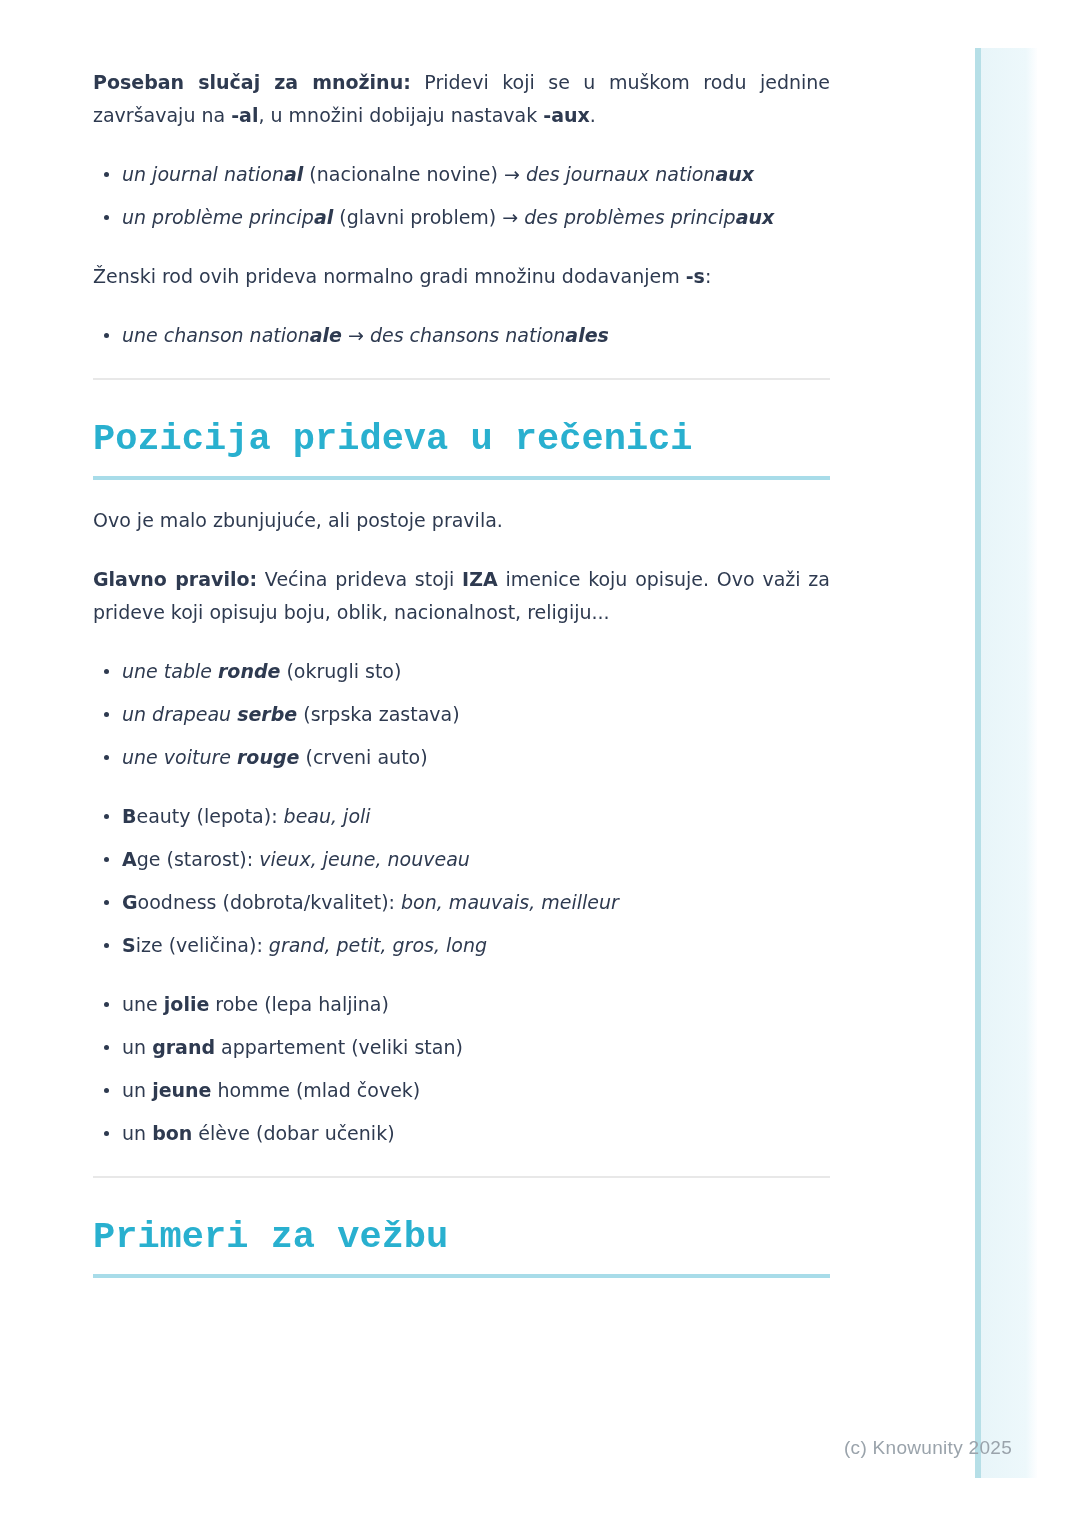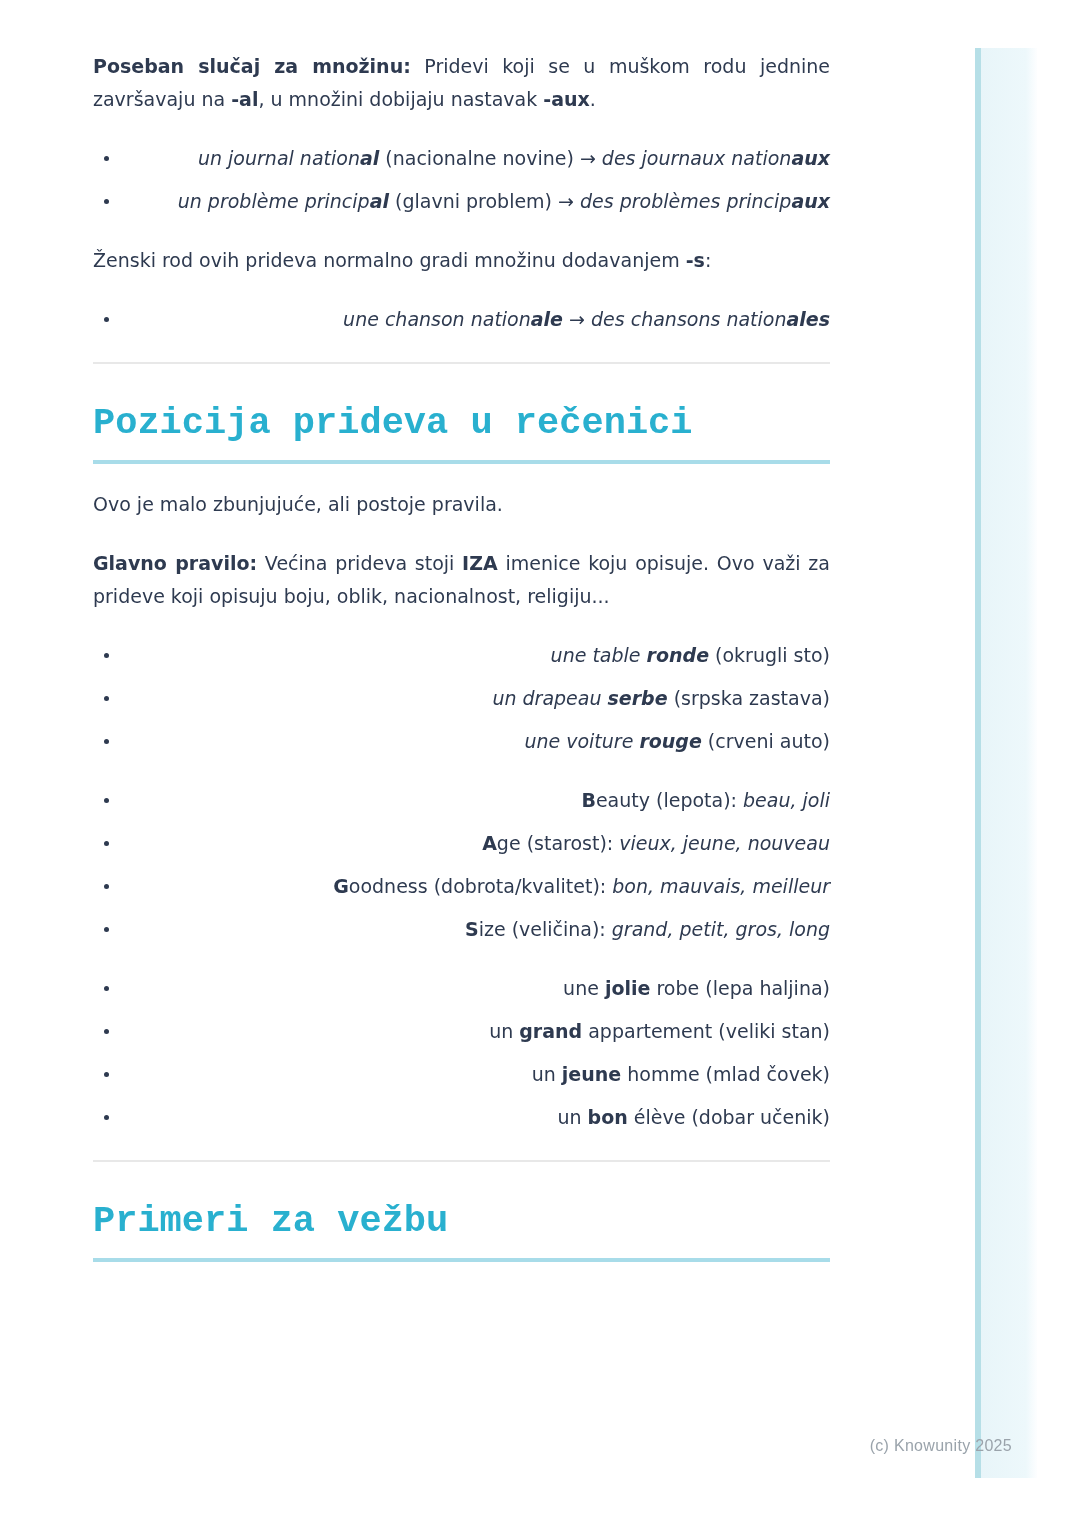--- a/index.html
+++ b/index.html
@@ -13,31 +13,31 @@
   }
   *{box-sizing:border-box;}
   html,body{margin:0;padding:0;}
   body{
     width:1080px;height:1528px;position:relative;overflow:hidden;
     background:#ffffff;
     font-family:"DejaVu Sans", sans-serif;
     color:var(--text);
   }
   .content{
-    position:absolute;left:93px;top:50px;width:737px;
+    position:absolute;left:93px;top:66px;width:737px;
   }
   .para{
     font-size:19px;line-height:33px;margin:0 0 26px;color:var(--text);
   }
   .para.justify{text-align:justify;}
   .seg{font-style:normal;font-weight:400;}
   .seg.bold{font-weight:700;}
   .seg.italic{font-style:italic;}
   ul.bullets{
-    list-style:none;margin:8px 0 26px;padding:0;text-align:right;
+    list-style:none;margin:8px 0 26px;padding:0;
   }
   ul.bullets li{
     position:relative;padding-left:29px;
     font-size:19px;line-height:33px;
   }
   ul.bullets li + li{margin-top:10px;}
   .dot{
     position:absolute;left:11px;top:14px;width:5px;height:5px;
     border-radius:50%;background:var(--text);
   }
@@ -55,21 +55,21 @@
   }
   .side-strip{
     position:absolute;top:48px;left:975px;width:62px;height:1430px;z-index:0;
     background:linear-gradient(to right,
       var(--strip-line) 0, var(--strip-line) 6px,
       var(--strip-fill) 6px, #edf8fb 82%, #fdfeff 100%);
   }
   .watermark{
     position:absolute;top:1437px;right:68px;z-index:2;
     font-family:"Liberation Sans", sans-serif;
-    font-size:16px;color:var(--muted);letter-spacing:0.3px;
+    font-size:19px;color:var(--muted);letter-spacing:0.3px;
   }
 </style>
 </head>
 <body>
 
 <div class="side-strip"></div>
 
 <div class="content" id="content">
     <p class="para justify"><span class="seg bold">Poseban slučaj za množinu:</span><span class="seg"> Pridevi koji se u muškom rodu jednine završavaju na </span><span class="seg bold">-al</span><span class="seg">, u množini dobijaju nastavak </span><span class="seg bold">-aux</span><span class="seg">.</span></p>
     <ul class="bullets">

